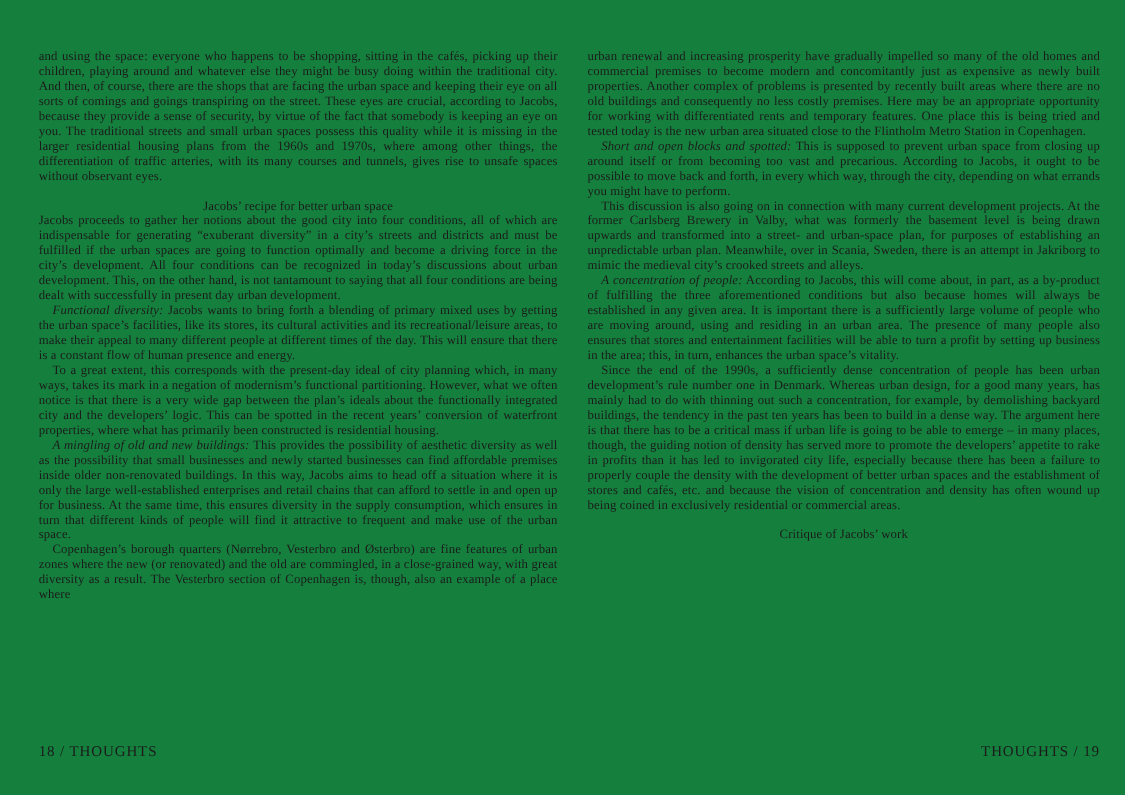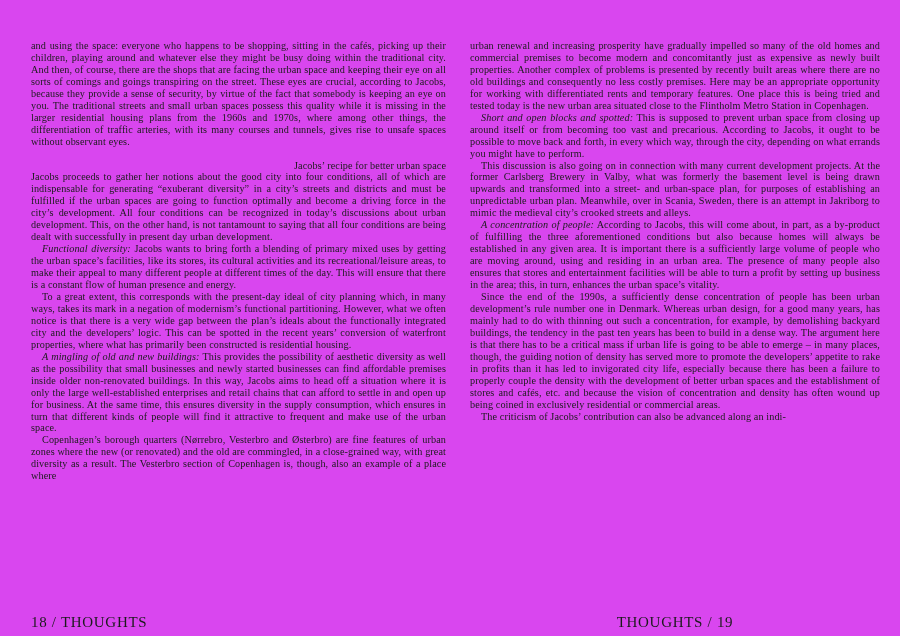--- a/index.html
+++ b/index.html
@@ -8,53 +8,53 @@
     background: #ffffff;
     overflow: hidden;
   }
   body {
     font-family: "Liberation Serif", "DejaVu Serif", serif;
     color: #1b1b1b;
   }
   .spread {
     position: relative;
     width: 900px; height: 636px;
-    background: #d946ef;
+    background: #15803d;
   }
   .page { position: absolute; top: 0; height: 636px; }
   .page-left  { left: 0;   width: 450px; }
   .page-right { left: 450px; width: 450px; }
 
   .text-col {
     position: absolute;
     top: 40px;
   }
   .page-left  .text-col { left: 31px; width: 415px; }
   .page-right .text-col { left: 20px; width: 410px; }
 
   .text-col p, .text-col h2 {
     font-size: 10.2px;
     line-height: 11.95px;
     font-weight: normal;
     text-align: justify;
     letter-spacing: 0.1px;
   }
   .text-col p.indent { text-indent: 11px; }
-  .text-col h2 { margin-top: 11.95px; text-align: right; }
+  .text-col h2 { margin-top: 11.95px; text-align: center; }
   .text-col em { font-style: italic; }
 
   .page-footer {
     position: absolute;
-    top: 614px;
-    font-size: 15px;
+    top: 594px;
+    font-size: 12px;
     letter-spacing: 0.7px;
     color: #1b1b1b;
   }
   .footer-left { left: 31px; }
-  .footer-right { left: 20px; width: 410px; text-align: center; }
+  .footer-right { left: 20px; width: 410px; text-align: right; }
 </style>
 </head>
 <body>
 
 <div class="spread">
 
   <section class="page page-left">
     <div class="text-col" id="left-col">
         <p>and using the space: everyone who happens to be shopping, sitting in the cafés, picking up their children, playing around and whatever else they might be busy doing within the traditional city. And then, of course, there are the shops that are facing the urban space and keeping their eye on all sorts of comings and goings transpiring on the street. These eyes are crucial, according to Jacobs, because they provide a sense of security, by virtue of the fact that somebody is keeping an eye on you. The traditional streets and small urban spaces possess this quality while it is missing in the larger residential housing plans from the 1960s and 1970s, where among other things, the differentiation of traffic arteries, with its many courses and tunnels, gives rise to unsafe spaces without observant eyes.</p>
         <h2>Jacobs’ recipe for better urban space</h2>
@@ -67,18 +67,18 @@
     <footer class="page-footer footer-left">18 / THOUGHTS</footer>
   </section>
 
   <section class="page page-right">
     <div class="text-col" id="right-col">
         <p>urban renewal and increasing prosperity have gradually impelled so many of the old homes and commercial premises to become modern and concomitantly just as expensive as newly built properties. Another complex of problems is presented by recently built areas where there are no old buildings and consequently no less costly premises. Here may be an appropriate opportunity for working with differentiated rents and temporary features. One place this is being tried and tested today is the new urban area situated close to the Flintholm Metro Station in Copenhagen.</p>
         <p class="indent"><em>Short and open blocks and spotted:</em><span> This is supposed to prevent urban space from closing up around itself or from becoming too vast and precarious. According to Jacobs, it ought to be possible to move back and forth, in every which way, through the city, depending on what errands you might have to perform.</span></p>
         <p class="indent">This discussion is also going on in connection with many current development projects. At the former Carlsberg Brewery in Valby, what was formerly the basement level is being drawn upwards and transformed into a street- and urban-space plan, for purposes of establishing an unpredictable urban plan. Meanwhile, over in Scania, Sweden, there is an attempt in Jakriborg to mimic the medieval city’s crooked streets and alleys.</p>
         <p class="indent"><em>A concentration of people:</em><span> According to Jacobs, this will come about, in part, as a by-product of fulfilling the three aforementioned conditions but also because homes will always be established in any given area. It is important there is a sufficiently large volume of people who are moving around, using and residing in an urban area. The presence of many people also ensures that stores and entertainment facilities will be able to turn a profit by setting up business in the area; this, in turn, enhances the urban space’s vitality.</span></p>
         <p class="indent">Since the end of the 1990s, a sufficiently dense concentration of people has been urban development’s rule number one in Denmark. Whereas urban design, for a good many years, has mainly had to do with thinning out such a concentration, for example, by demolishing backyard buildings, the tendency in the past ten years has been to build in a dense way. The argument here is that there has to be a critical mass if urban life is going to be able to emerge – in many places, though, the guiding notion of density has served more to promote the developers’ appetite to rake in profits than it has led to invigorated city life, especially because there has been a failure to properly couple the density with the development of better urban spaces and the establishment of stores and cafés, etc. and because the vision of concentration and density has often wound up being coined in exclusively residential or commercial areas.</p>
-        <p class="indent">The criticism of Jacobs’ contribution can also be advanced along an indi-</p>
+        <h2>Critique of Jacobs’ work</h2>
       </div>
     <footer class="page-footer footer-right">THOUGHTS / 19</footer>
   </section>
 
 </div>
 
 </body></html>

